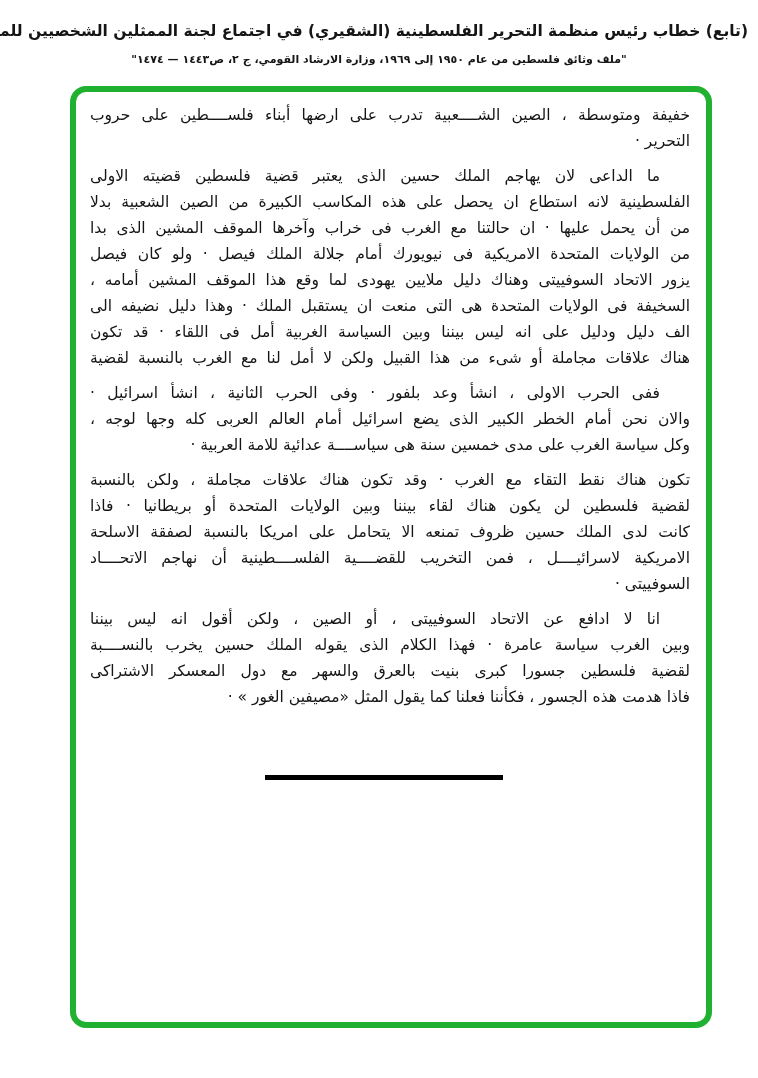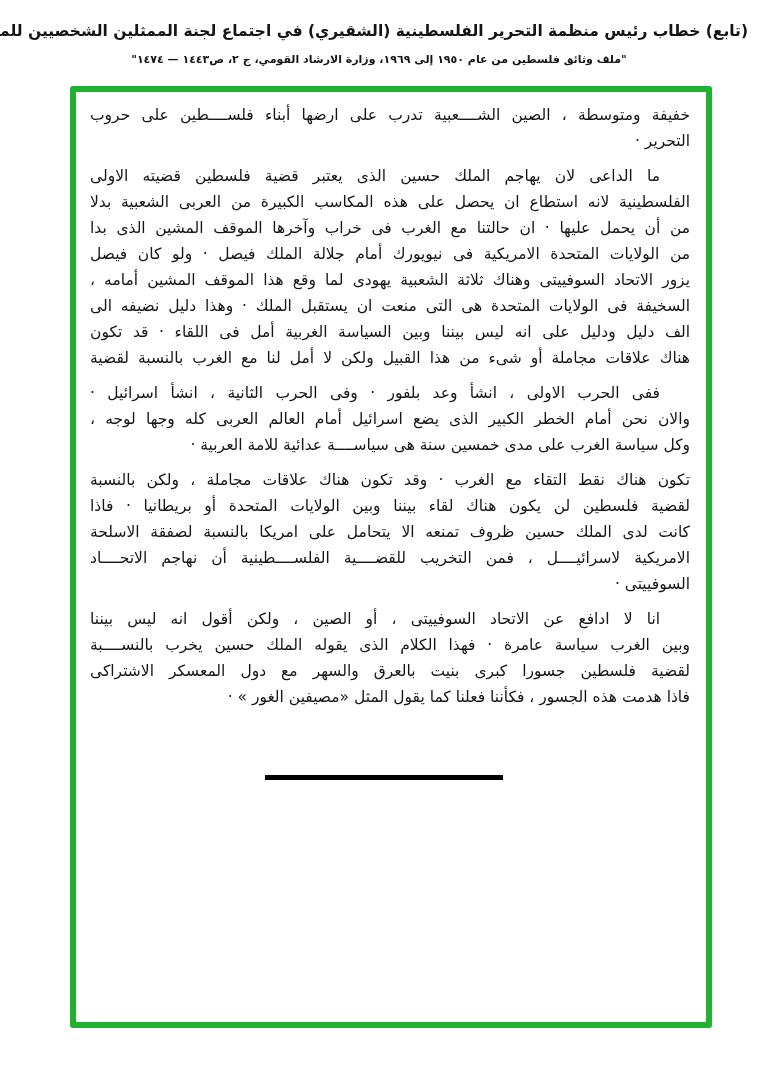--- a/index.html
+++ b/index.html
@@ -30,21 +30,21 @@
     font-size: 11px;
     line-height: 15px;
     white-space: nowrap;
   }
   .green-box {
     position: absolute;
     left: 70px; top: 86px;
     width: 642px; height: 942px;
     box-sizing: border-box;
     border: 6px solid var(--frame-green, #1fb12f);
-    border-radius: 3px;
+    border-radius: 16px;
     background: #ffffff;
   }
   .body-text {
     position: absolute;
     top: 10px; right: 16px; left: 14px;
     direction: rtl;
     font-size: 15.5px;
     line-height: 26px;
   }
   .para { margin: 0 0 9px 0; }
@@ -82,24 +82,24 @@
   <div class="header-source">"ملف وثائق فلسطين من عام ١٩٥٠ إلى ١٩٦٩، وزارة الارشاد القومي، ج ٢، ص١٤٤٣ — ١٤٧٤"</div>
 
   <div class="green-box">
     <div class="body-text">
         <div class="para">
           <div class="line first">خفيفة ومتوسطة ، الصين الشــــعبية تدرب على ارضها أبناء فلســــطين على حروب</div>
           <div class="line last">التحرير ·</div>
         </div>
         <div class="para indent">
           <div class="line first">ما الداعى لان يهاجم الملك حسين الذى يعتبر قضية فلسطين قضيته الاولى</div>
-          <div class="line">الفلسطينية لانه استطاع ان يحصل على هذه المكاسب الكبيرة من العربى الشعبية بدلا</div>
+          <div class="line">الفلسطينية لانه استطاع ان يحصل على هذه المكاسب الكبيرة من الصين الشعبية بدلا</div>
           <div class="line">من أن يحمل عليها · ان حالتنا مع الغرب فى خراب وآخرها الموقف المشين الذى بدا</div>
           <div class="line">من الولايات المتحدة الامريكية فى نيويورك أمام جلالة الملك فيصل · ولو كان فيصل</div>
-          <div class="line">يزور الاتحاد السوفييتى وهناك ثلاثة الشعبية يهودى لما وقع هذا الموقف المشين أمامه ،</div>
+          <div class="line">يزور الاتحاد السوفييتى وهناك دليل ملايين يهودى لما وقع هذا الموقف المشين أمامه ،</div>
           <div class="line">السخيفة فى الولايات المتحدة هى التى منعت ان يستقبل الملك · وهذا دليل نضيفه الى</div>
           <div class="line">الف دليل ودليل على انه ليس بيننا وبين السياسة الغربية أمل فى اللقاء · قد تكون</div>
           <div class="line">هناك علاقات مجاملة أو شىء من هذا القبيل ولكن لا أمل لنا مع الغرب بالنسبة لقضية</div>
         </div>
         <div class="para indent">
           <div class="line first">ففى الحرب الاولى ، انشأ وعد بلفور · وفى الحرب الثانية ، انشأ اسرائيل ·</div>
           <div class="line">والان نحن أمام الخطر الكبير الذى يضع اسرائيل أمام العالم العربى كله وجها لوجه ،</div>
           <div class="line last">وكل سياسة الغرب على مدى خمسين سنة هى سياســــة عدائية للامة العربية ·</div>
         </div>
         <div class="para indent">

